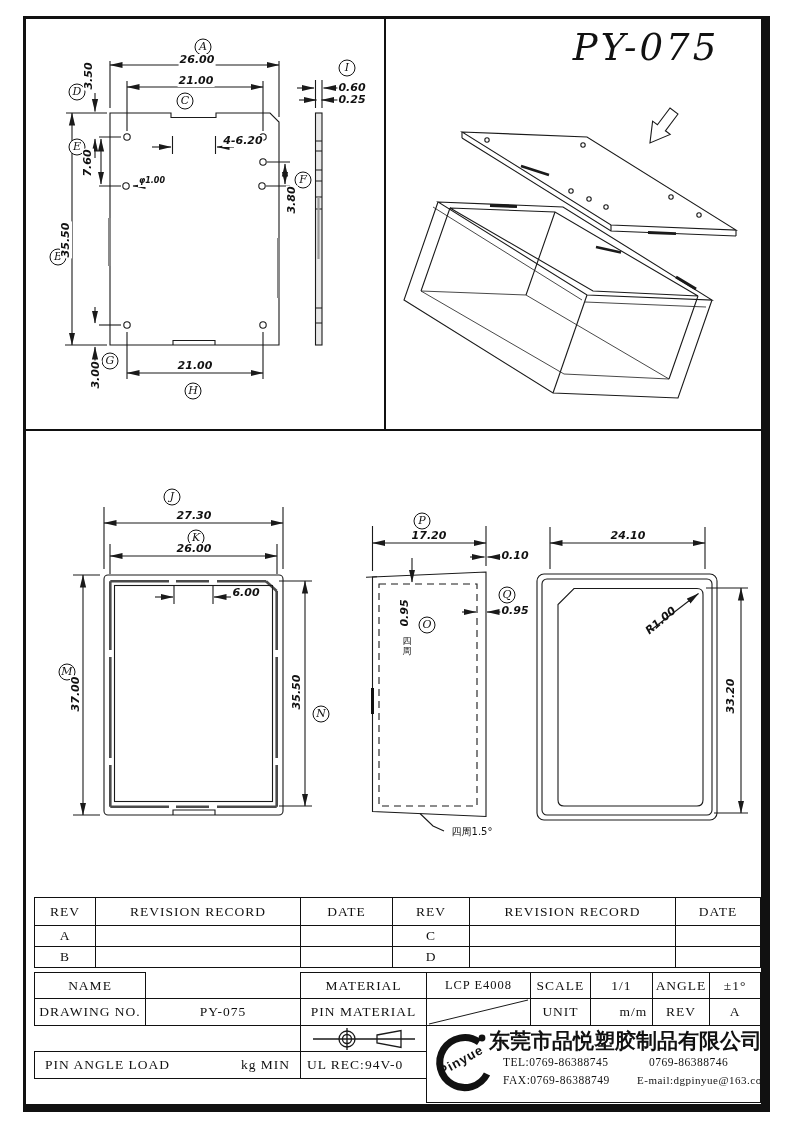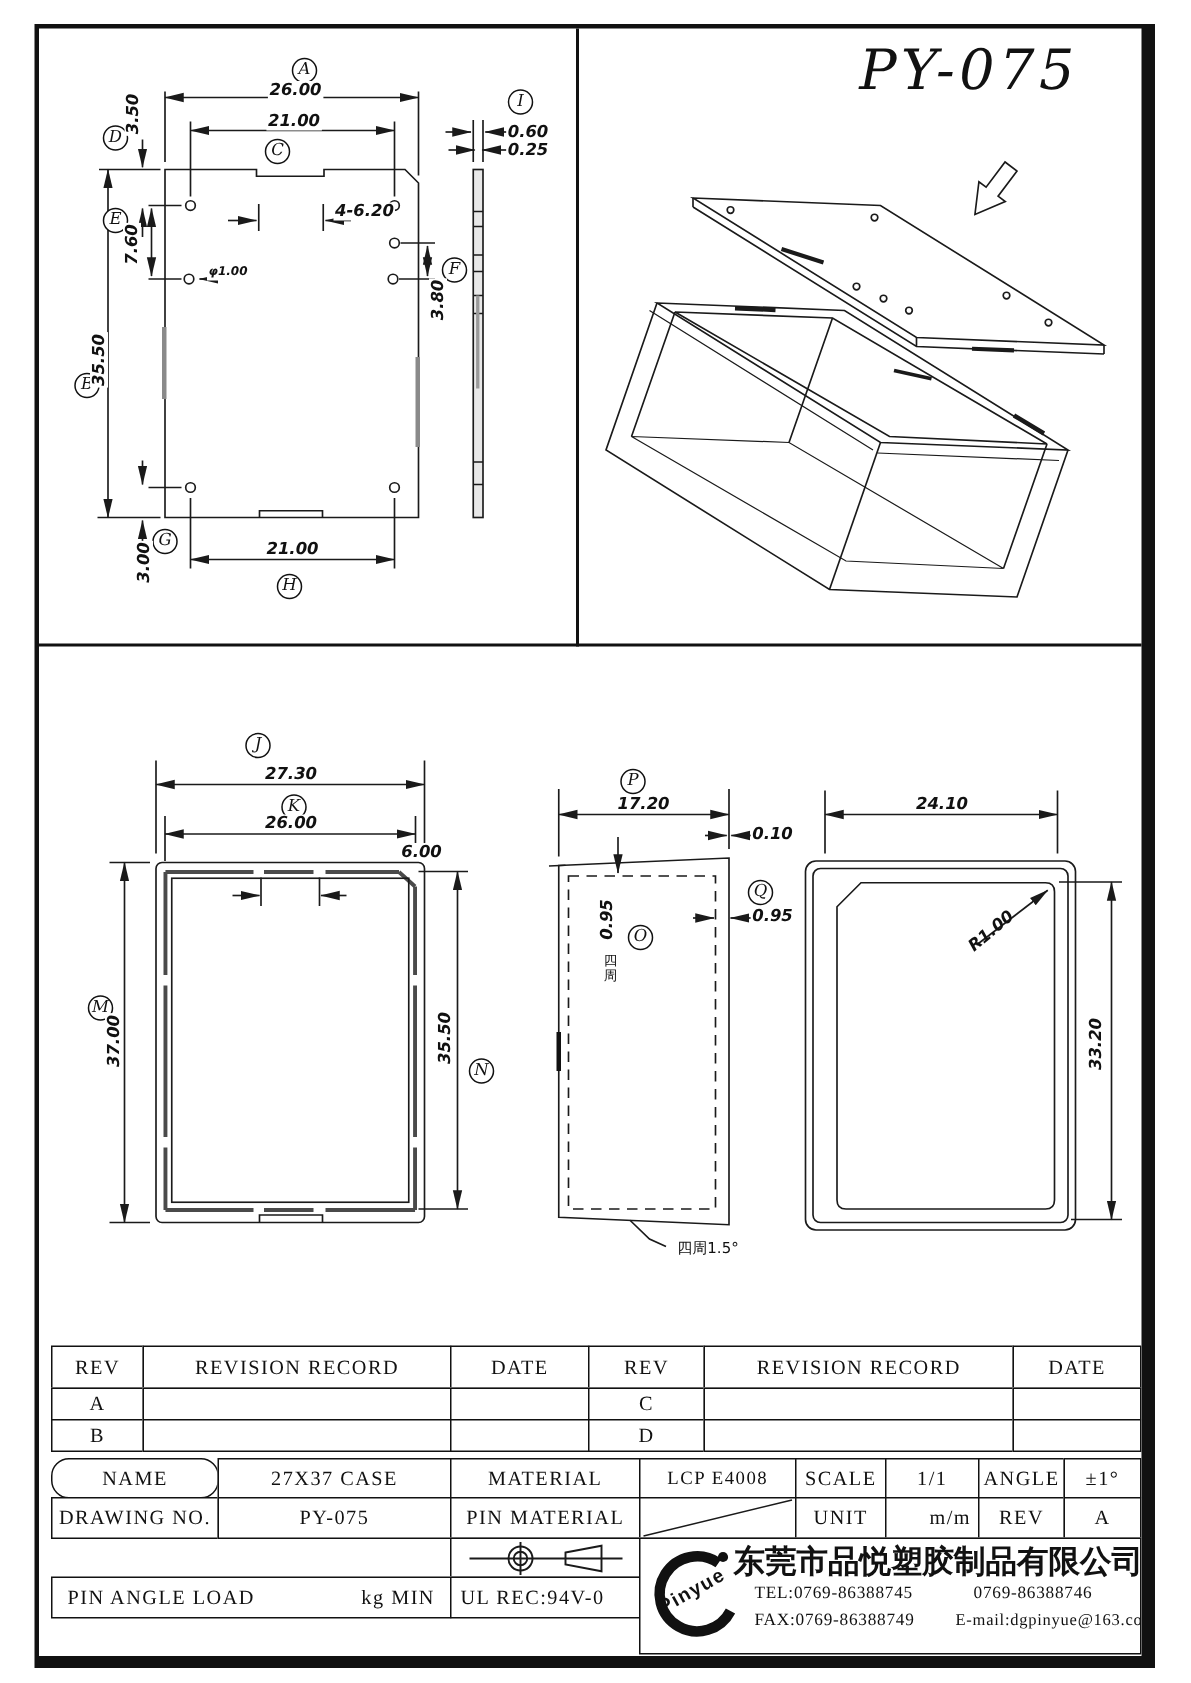--- a/index.html
+++ b/index.html
@@ -202,21 +202,21 @@
   <div class="lbl dim vert" style="left:66px;top:240px;">35.50</div>
   <div class="lbl bal" style="left:110px;top:361px;">G</div>
   <div class="lbl dim vert" style="left:96px;top:375px;">3.00</div>
   <div class="lbl dim" style="left:195px;top:366px;">21.00</div>
   <div class="lbl bal" style="left:193px;top:391px;">H</div>
 
   <div class="lbl bal" style="left:172px;top:497px;">J</div>
   <div class="lbl dim" style="left:194px;top:516px;">27.30</div>
   <div class="lbl bal" style="left:196px;top:538px;">K</div>
   <div class="lbl dim" style="left:194px;top:549px;">26.00</div>
-  <div class="lbl dim" style="left:246px;top:568px;margin-left:35px;">6.00</div>
+  <div class="lbl dim" style="left:246px;top:593px;">6.00</div>
   <div class="lbl bal" style="left:67px;top:672px;">M</div>
   <div class="lbl dim vert" style="left:76px;top:694px;">37.00</div>
   <div class="lbl dim vert" style="left:297px;top:692px;">35.50</div>
   <div class="lbl bal" style="left:321px;top:714px;">N</div>
 
   <div class="lbl bal" style="left:422px;top:521px;">P</div>
   <div class="lbl dim" style="left:429px;top:536px;">17.20</div>
   <div class="lbl dim" style="left:515px;top:556px;">0.10</div>
   <div class="lbl bal" style="left:507px;top:595px;">Q</div>
   <div class="lbl dim" style="left:515px;top:611px;">0.95</div>
@@ -247,22 +247,21 @@
     <div class="cell" style="left:0;top:49px;width:62px;height:22px;">B</div>
     <div class="cell" style="left:61px;top:49px;width:206px;height:22px;"></div>
     <div class="cell" style="left:266px;top:49px;width:93px;height:22px;"></div>
     <div class="cell" style="left:358px;top:49px;width:78px;height:22px;">D</div>
     <div class="cell" style="left:435px;top:49px;width:207px;height:22px;"></div>
     <div class="cell" style="left:641px;top:49px;width:86px;height:22px;"></div>
   </div>
 
   <div class="tblwrap" style="left:34px;top:972px;width:727px;height:131px;">
 
-    <div class="cell" style="left:0;top:0;width:112px;height:27px;border-radius:12px;">NAME</div>
-    <div class="cell" style="left:111px;top:0;width:156px;height:27px;">27X37 CASE</div>
+    <div class="cell" style="left:0;top:0;width:112px;height:27px;">NAME</div>
     <div class="cell" style="left:266px;top:0;width:127px;height:27px;">MATERIAL</div>
     <div class="cell" style="left:392px;top:0;width:105px;height:27px;font-size:12.5px;">LCP E4008</div>
     <div class="cell" style="left:496px;top:0;width:61px;height:27px;">SCALE</div>
     <div class="cell" style="left:556px;top:0;width:63px;height:27px;">1/1</div>
     <div class="cell" style="left:618px;top:0;width:58px;height:27px;">ANGLE</div>
     <div class="cell" style="left:675px;top:0;width:52px;height:27px;">±1°</div>
 
     <div class="cell" style="left:0;top:26px;width:112px;height:28px;">DRAWING NO.</div>
     <div class="cell" style="left:111px;top:26px;width:156px;height:28px;">PY-075</div>
     <div class="cell" style="left:266px;top:26px;width:127px;height:28px;">PIN MATERIAL</div>

